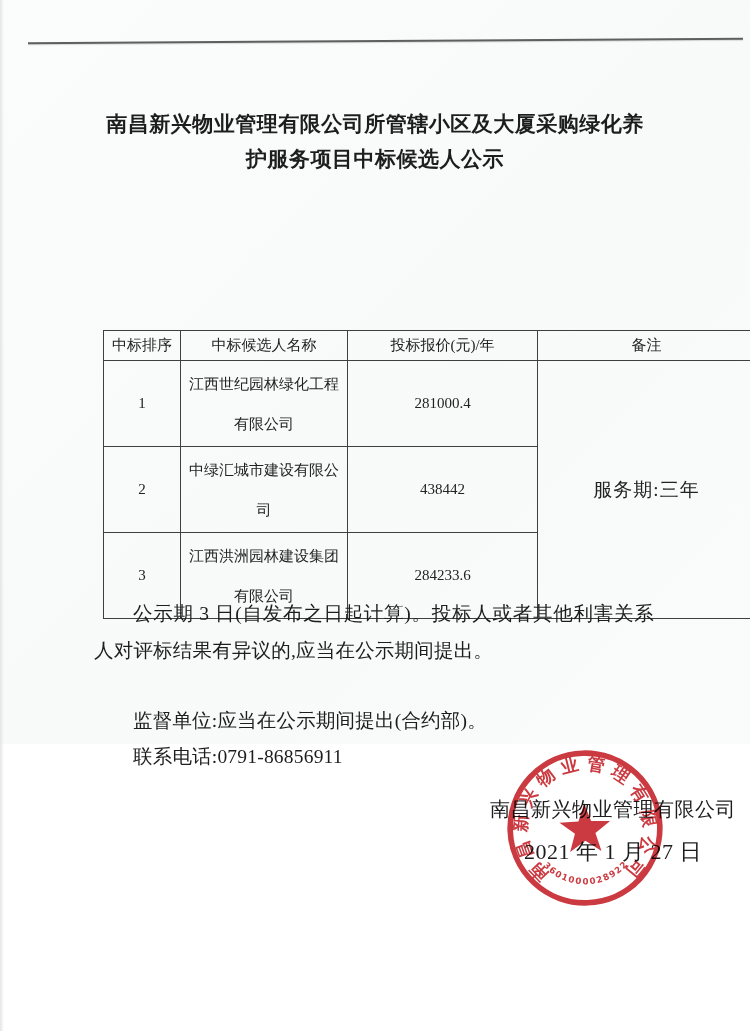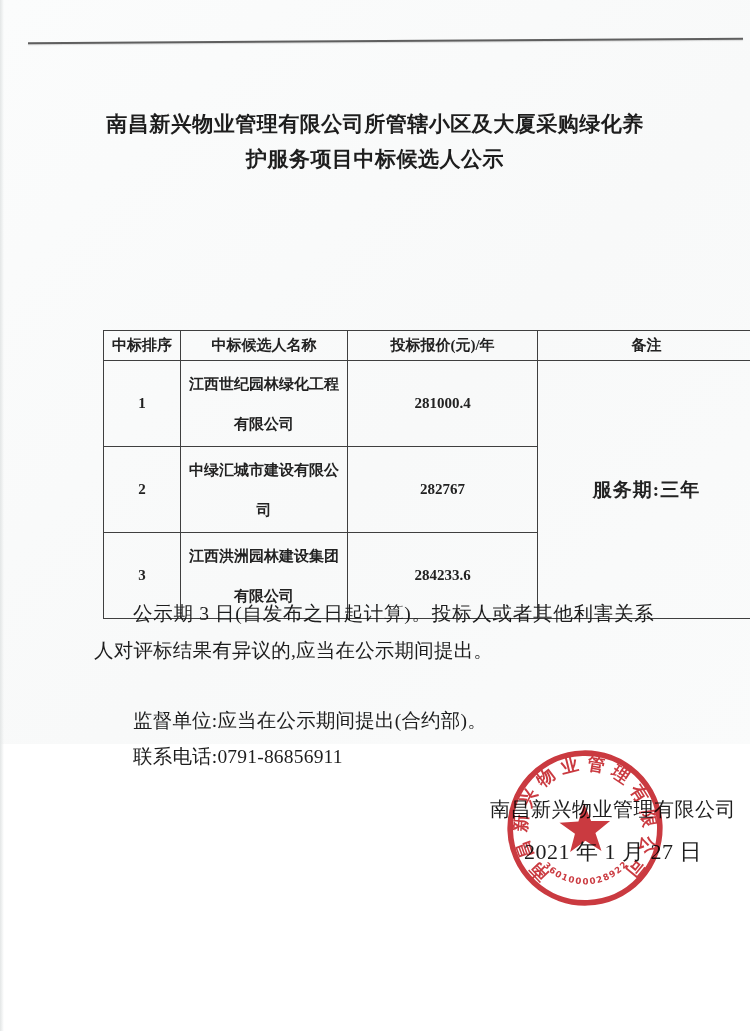--- a/index.html
+++ b/index.html
@@ -45,21 +45,21 @@
   .phone{top:739px;}
   table.bid-table{
     position:absolute;top:330px;left:103px;
     border-collapse:collapse;
     table-layout:fixed;
     font-size:15px;
   }
   table.bid-table td,table.bid-table th{
     border:1px solid #3f3f3f;
     text-align:center;vertical-align:middle;
-    font-weight:bold;
+    font-weight:normal;
     padding:0 4px;
     color:#222;
   }
   th.c-rank{width:68px;height:29px;}
   th.c-name{width:158px;}
   th.c-price{width:181px;}
   th.c-remark{width:209px;}
   tr.data-row{height:86px;}
   td.cell-name{line-height:40px;padding:0 10px;}
   td.cell-remark{font-size:19px;letter-spacing:1px;}
@@ -99,21 +99,21 @@
     <tbody>
       <tr class="data-row">
         <td>1</td>
         <td class="cell-name">江西世纪园林绿化工程有限公司</td>
         <td>281000.4</td>
         <td class="cell-remark" rowspan="3">服务期:三年</td>
       </tr>
       <tr class="data-row">
         <td>2</td>
         <td class="cell-name">中绿汇城市建设有限公司</td>
-        <td>282767</td>
+        <td>438442</td>
       </tr>
       <tr class="data-row">
         <td>3</td>
         <td class="cell-name">江西洪洲园林建设集团有限公司</td>
         <td>284233.6</td>
       </tr>
     </tbody>
   </table>
 
   <div class="para notice">公示期 3 日(自发布之日起计算)。投标人或者其他利害关系人对评标结果有异议的,应当在公示期间提出。</div>

